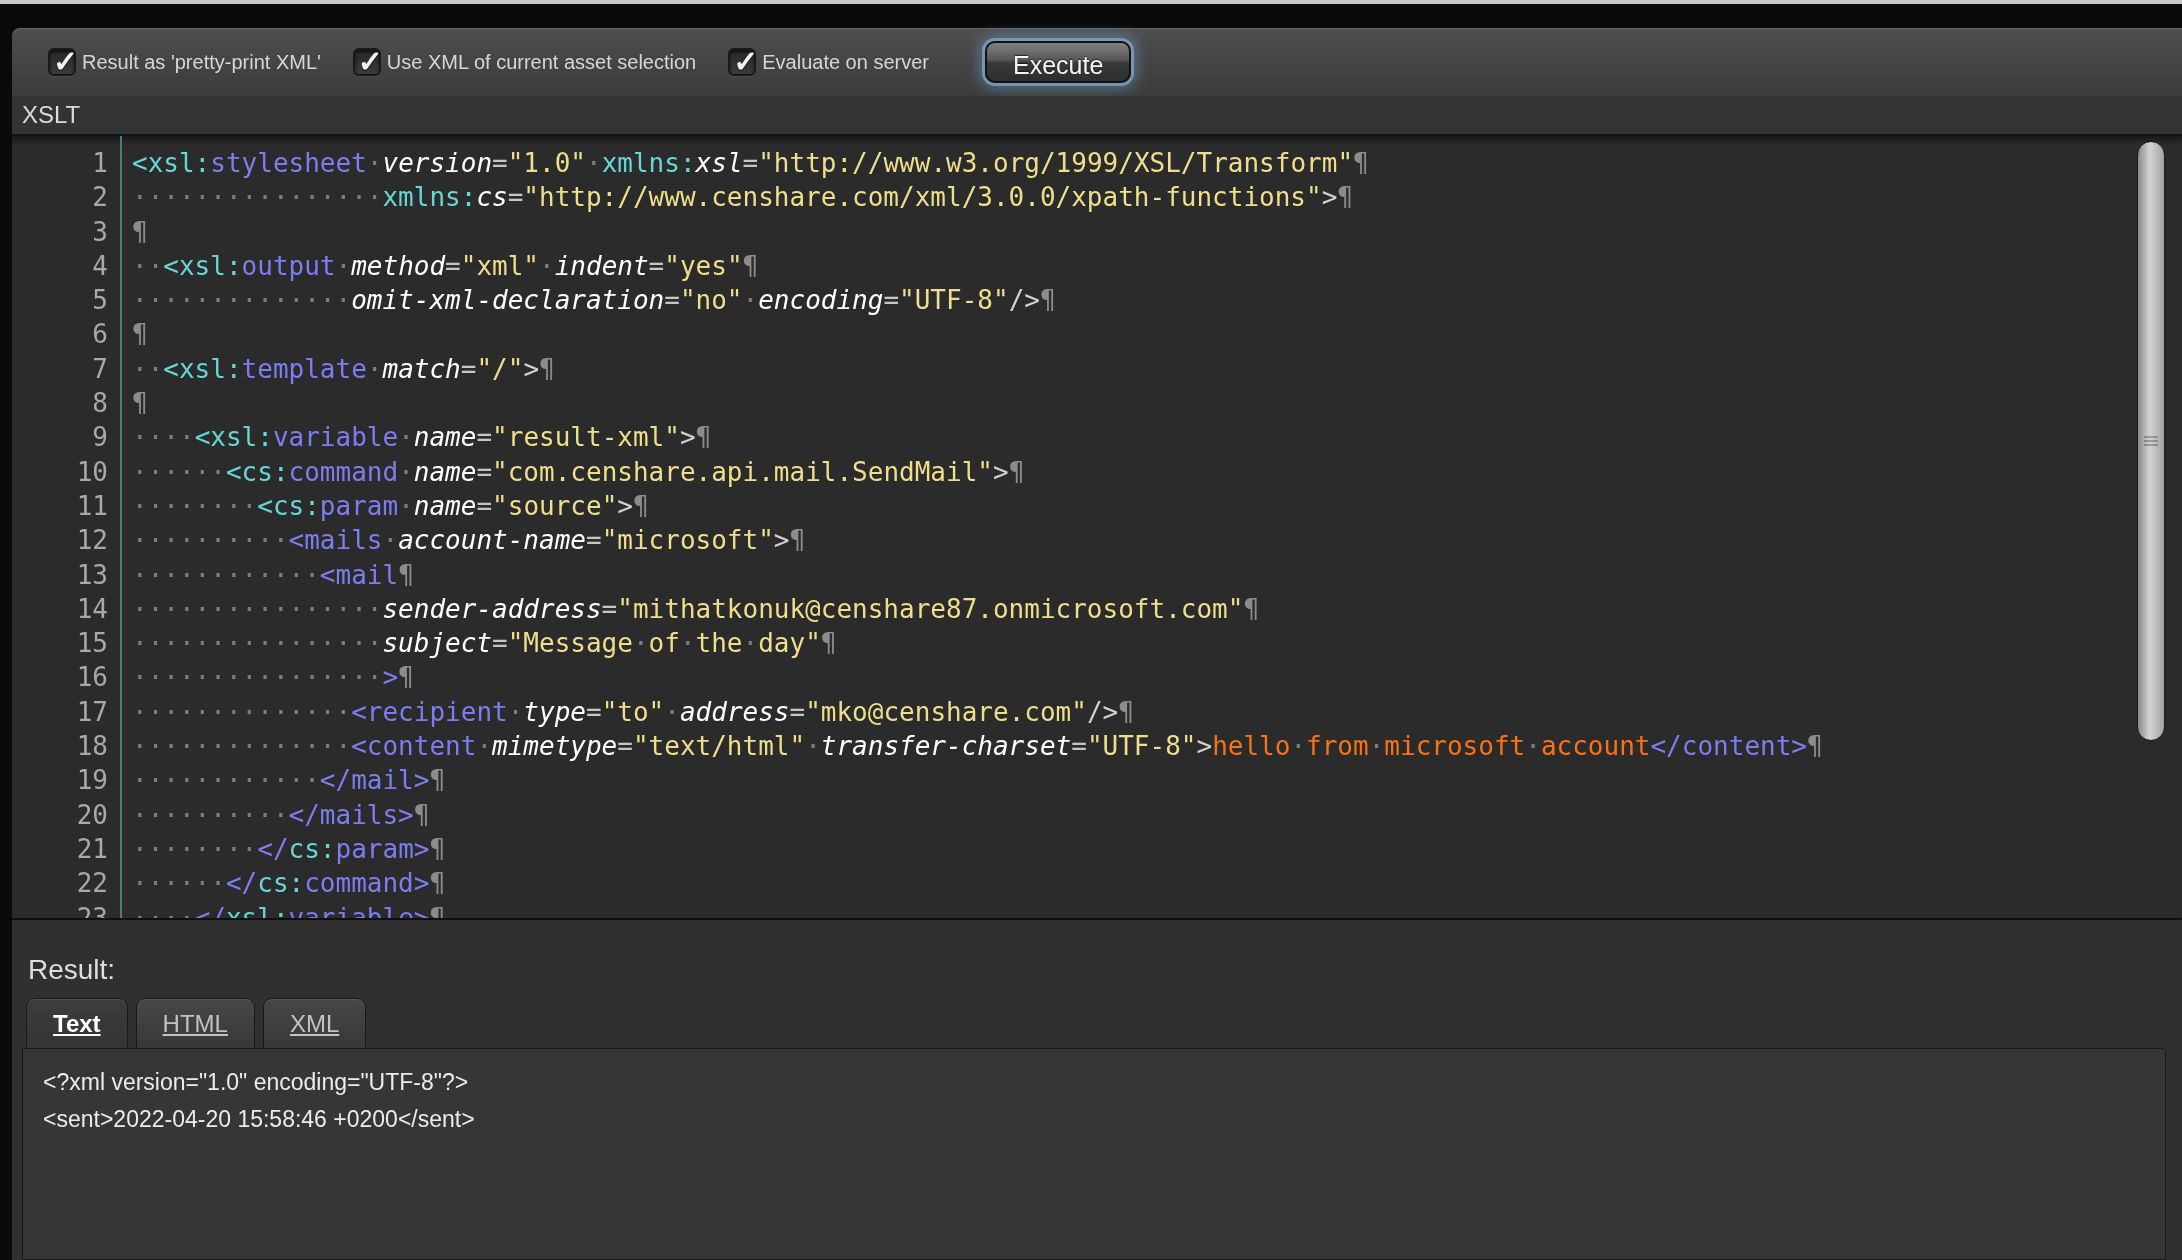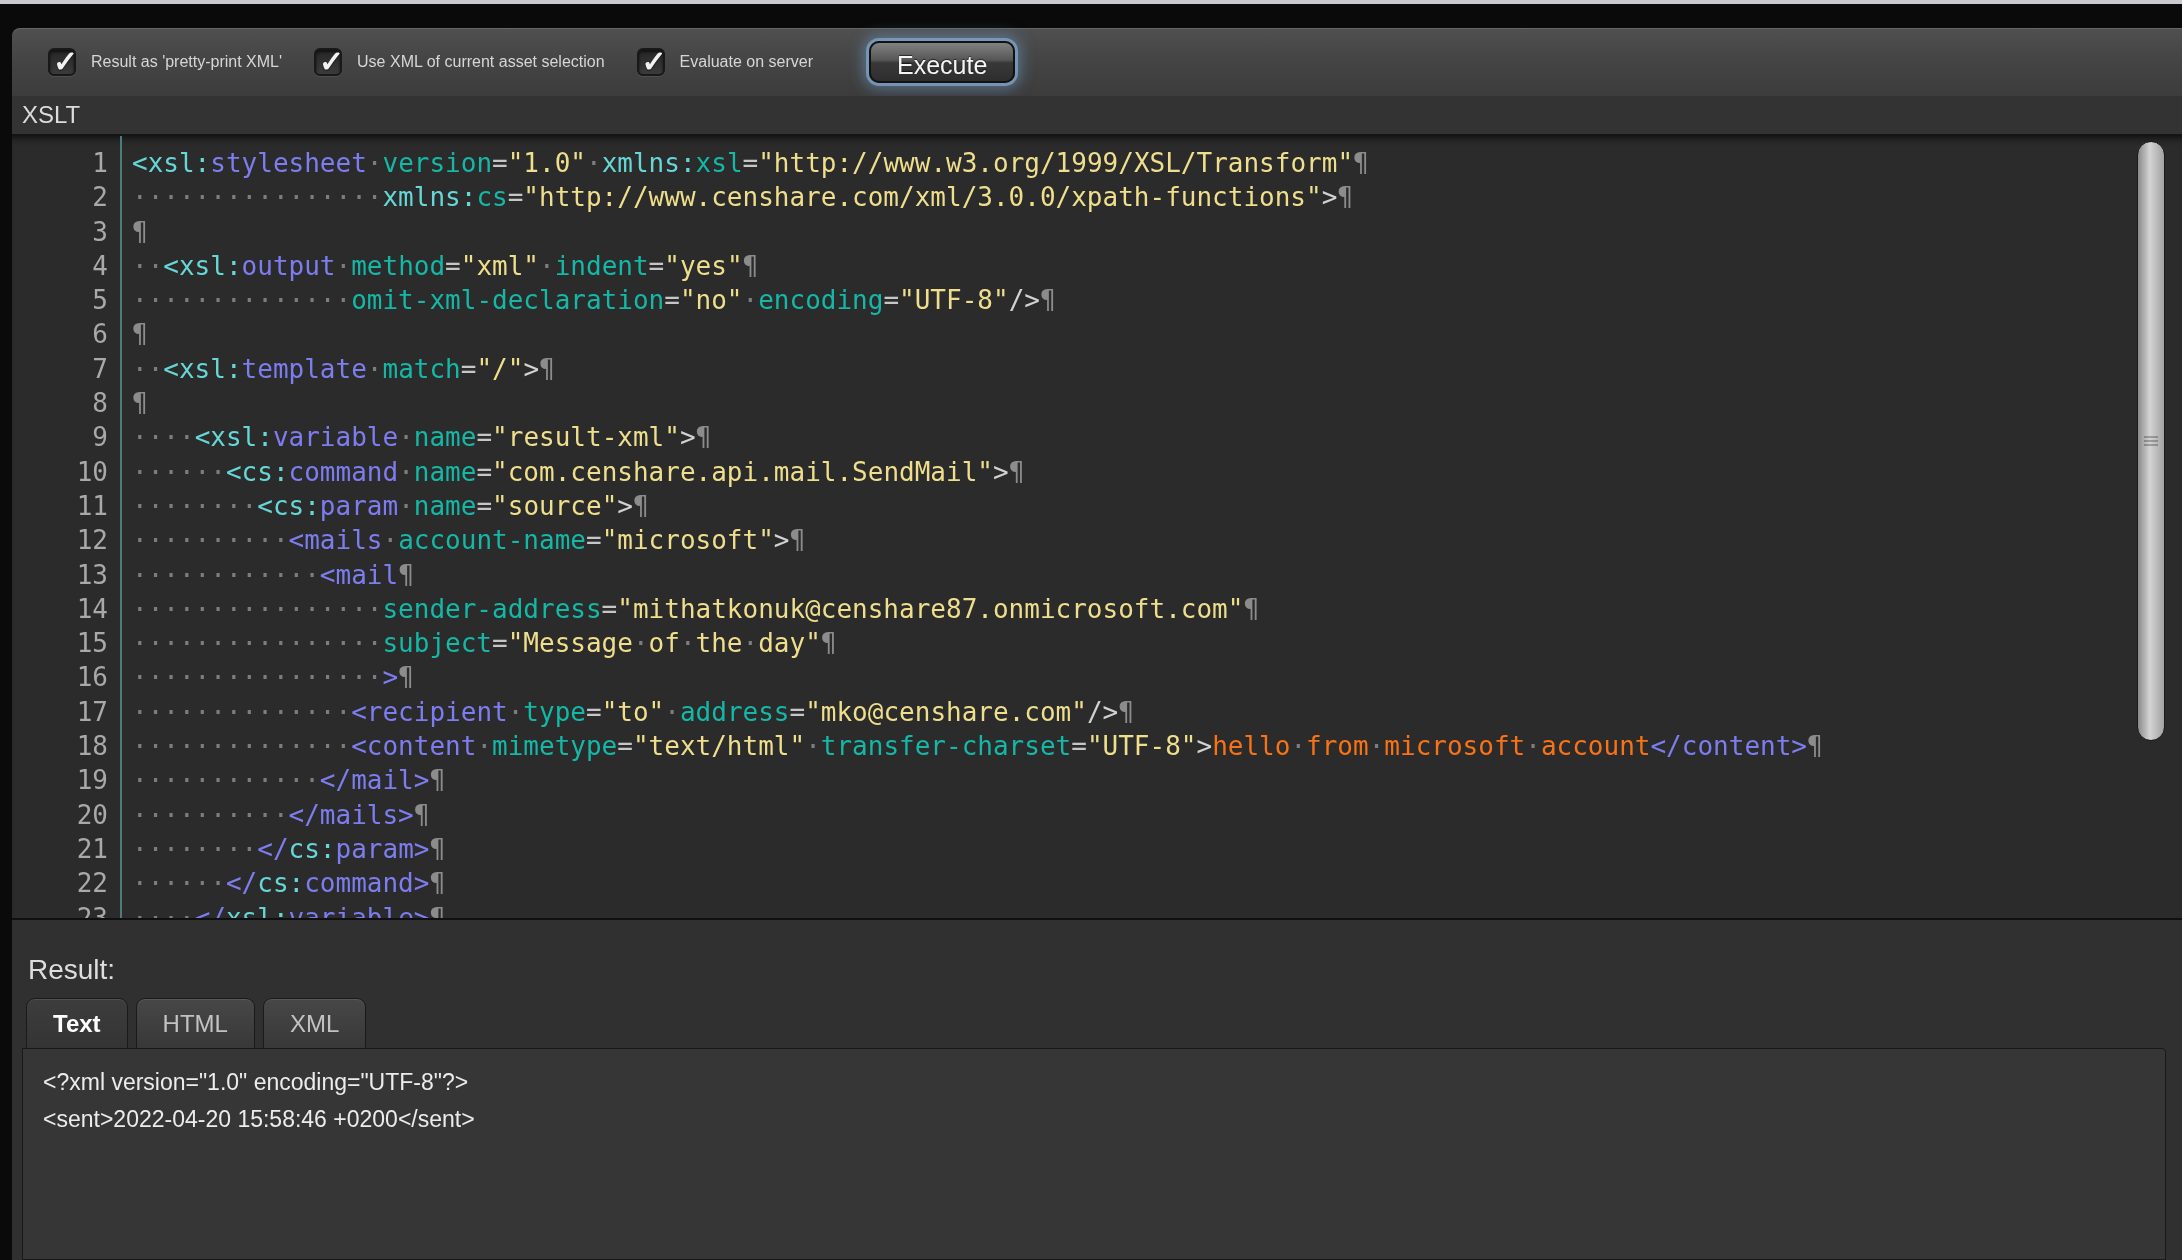--- a/index.html
+++ b/index.html
@@ -17,21 +17,21 @@
     border-radius:8px 0 0 0;
     box-shadow:inset 0 1px 0 rgba(255,255,255,.13);
     display:flex; align-items:center; padding-left:36px; }
   .cb-group { display:flex; align-items:center; margin-right:32px; }
   .checkbox { width:28px; height:28px; border-radius:6px; flex:none;
     background:linear-gradient(180deg,#262626,#3b3b3b);
     border:2px solid #191919; box-shadow:inset 0 2px 3px rgba(0,0,0,.6), 0 1px 0 rgba(255,255,255,.08);
     position:relative; cursor:default; }
   .checkmark { position:absolute; left:3px; top:-6px; color:#f2f2f2; font-size:30px;
     font-weight:bold; text-shadow:0 1px 1px rgba(0,0,0,.7); }
-  .cb-label { color:#d6d6d6; font-size:16px; margin-left:15px; white-space:nowrap; }
+  .cb-label { color:#d6d6d6; font-size:20px; margin-left:6px; white-space:nowrap; }
   .exec-btn { margin-left:24px; height:42px; padding:8px 26px; font-size:25px; color:#f5f5f5;
     font-family:"Liberation Sans", sans-serif;
     background:linear-gradient(180deg,#828282 0%,#565656 45%,#383838 52%,#2e2e2e 100%);
     border:2px solid #121212; border-radius:10px;
     box-shadow:0 0 0 3px rgba(150,190,230,.55), 0 0 14px 6px rgba(110,160,210,.5);
     text-shadow:0 -1px 1px rgba(0,0,0,.6); }
 
   
   .xslt-row { height:38px; flex:none; background:#333333; display:flex; align-items:center; }
   .xslt-title { color:#dcdcdc; font-size:24px; padding-left:10px; }
@@ -42,42 +42,42 @@
     box-shadow:inset 0 8px 9px -7px rgba(0,0,0,.8); }
   .gutter-sep { position:absolute; left:108px; top:0; bottom:0; width:2px; background:#4d7b7b; }
   .code-pane { position:absolute; left:0; top:0; right:0; bottom:0; padding-top:10px;
     font-family:"DejaVu Sans Mono", monospace; font-size:26px; line-height:34.3px;
     white-space:pre; }
   .code-line { display:flex; height:34.3px; }
   .ln { width:96px; text-align:right; color:#a9a9a9; flex:none; }
   .code-text { padding-left:24px; flex:none; }
   .tok-ns   { color:#67d6d6; }
   .tok-el   { color:#7d7df0; }
-  .tok-attr { color:#14b8a6; }
+  .tok-attr { color:#ffffff;font-style:italic; }
   .tok-eq   { color:#c6c6c6; }
   .tok-str  { color:#efdf8d; }
   .tok-punc { color:#d2d2d2; }
   .tok-ws   { color:#7d7d7d; }
   .tok-text { color:#f97316; }
   .tok-pil  { color:#8c8c8c; }
   .vscroll-thumb { position:absolute; right:17px; top:5px; width:28px; height:600px;
     border-radius:14px; background:linear-gradient(90deg,#8a8a8a 0%,#d4d4d4 45%,#a2a2a2 100%);
     border:1px solid #1c1c1c; }
   .vscroll-grip { position:absolute; left:6px; top:50%; margin-top:-5px; width:14px; height:10px;
     border-top:2px solid rgba(0,0,0,.25); border-bottom:2px solid rgba(0,0,0,.25); }
   .vscroll-grip::after { content:""; display:block; margin-top:2px; border-top:2px solid rgba(0,0,0,.25); }
 
   
   .result-section { flex:1; background:#303030; display:flex; flex-direction:column; overflow:hidden; padding-top:2px; }
   .result-label { color:#dedede; font-size:28px; margin:32px 0 12px 16px; }
   .tabs { display:flex; margin-left:14px; height:50px; }
   .tab { height:50px; padding:0 26px; display:flex; align-items:center; margin-right:8px;
     font-size:24px; color:#c2c2c2; border:1px solid #1a1a1a; border-bottom:none;
     border-radius:9px 9px 0 0; background:linear-gradient(180deg,#474747,#383838);
-    box-shadow:inset 0 1px 0 rgba(255,255,255,.1); position:relative; }
+    box-shadow:inset 0 1px 0 rgba(255,255,255,.1); position:relative;text-decoration:underline; }
   .tab.active { color:#ffffff; font-weight:bold; z-index:2; margin-bottom:-2px;
     background:linear-gradient(180deg,#3d3d3d,#343434); }
   .result-panel { flex:1; margin:0 16px 0 10px; background:#363636;
     border:1px solid #191919; border-radius:0 4px 0 0; position:relative; z-index:1;
     padding:15px 20px; }
   .result-line { color:#ececec; font-size:23px; line-height:37px; white-space:pre; }
 </style>
 </head>
 <body>
 

